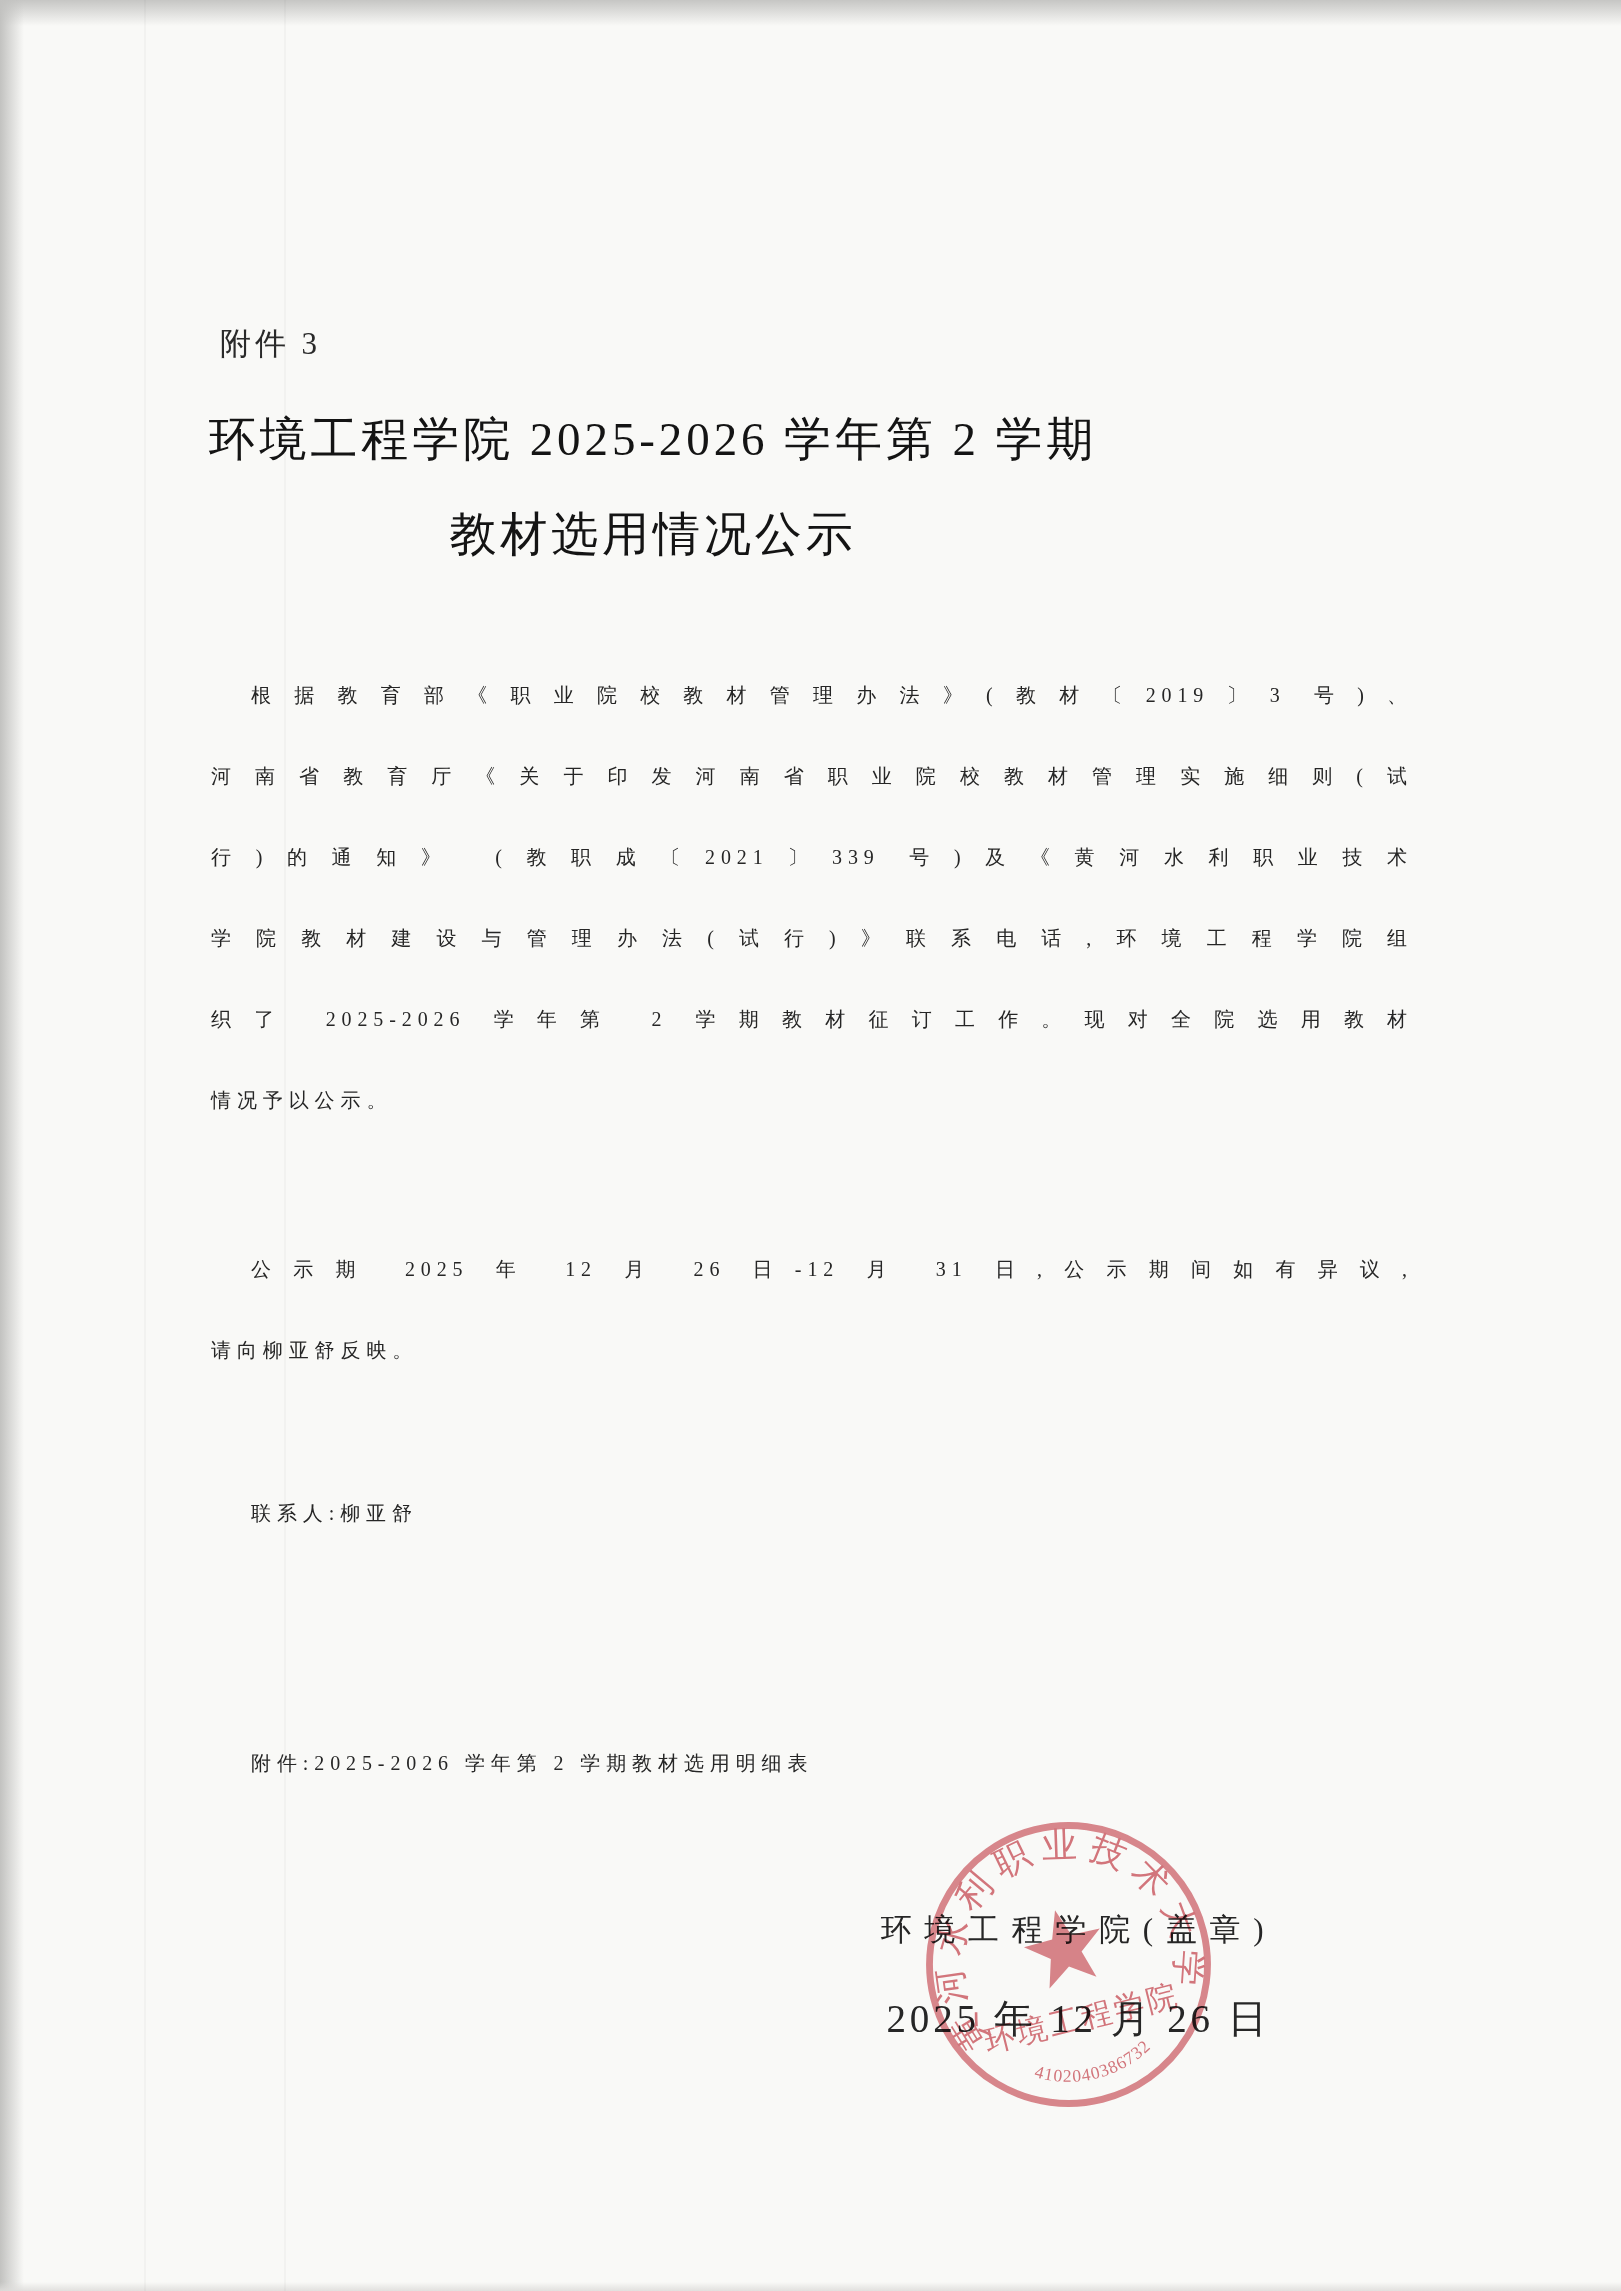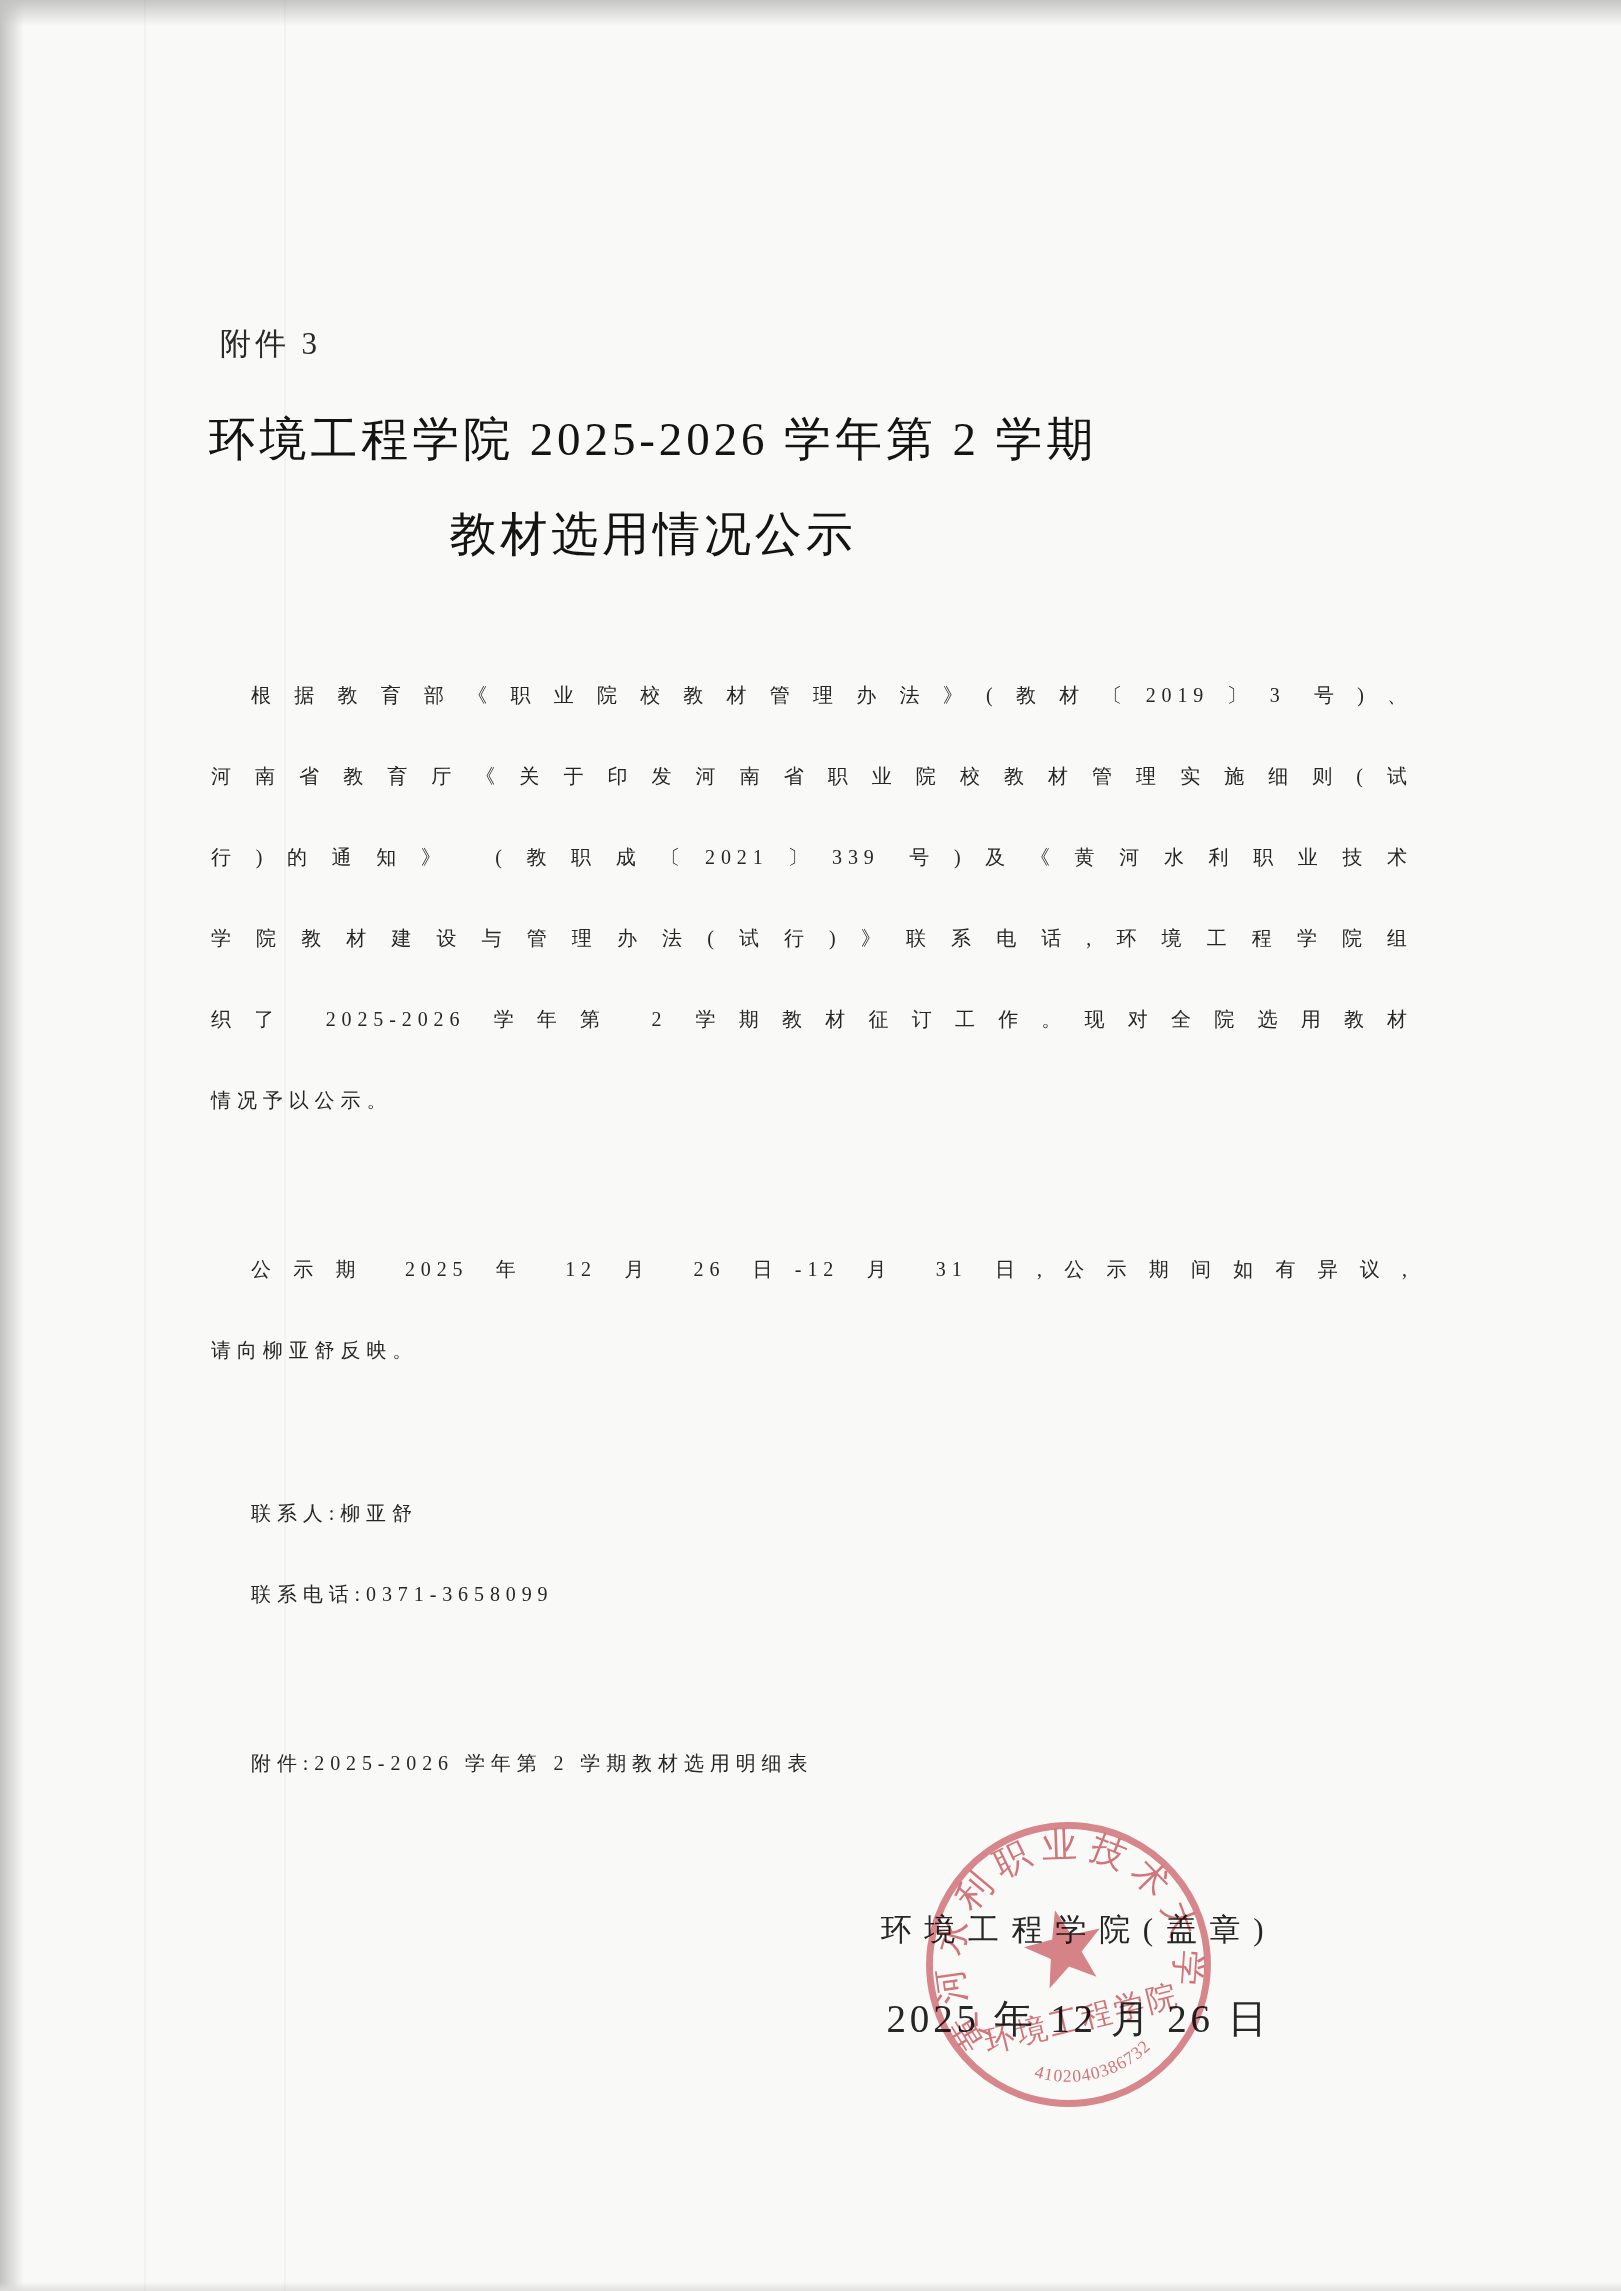--- a/index.html
+++ b/index.html
@@ -76,21 +76,20 @@
     <div class="tline tline-last">情况予以公示。</div>
   </div>
 
 <div class="textblock para2">
     <div class="tline tline-first">公示期 2025 年 12 月 26 日-12 月 31 日,公示期间如有异议,</div>
     <div class="tline tline-last">请向柳亚舒反映。</div>
   </div>
 
 <div class="textblock contact-block">
   <div class="indent">联系人:柳亚舒</div>
-  <div class="indent">联系电话:0371-3658099</div>
 </div>
 
 <div class="textblock note-block">
   <div class="indent">附件:2025-2026 学年第 2 学期教材选用明细表</div>
 </div>
 
 <div class="signature-line">环境工程学院(盖章)</div>
 
 <div class="date-line">2025 年 12 月 26 日</div>
 

